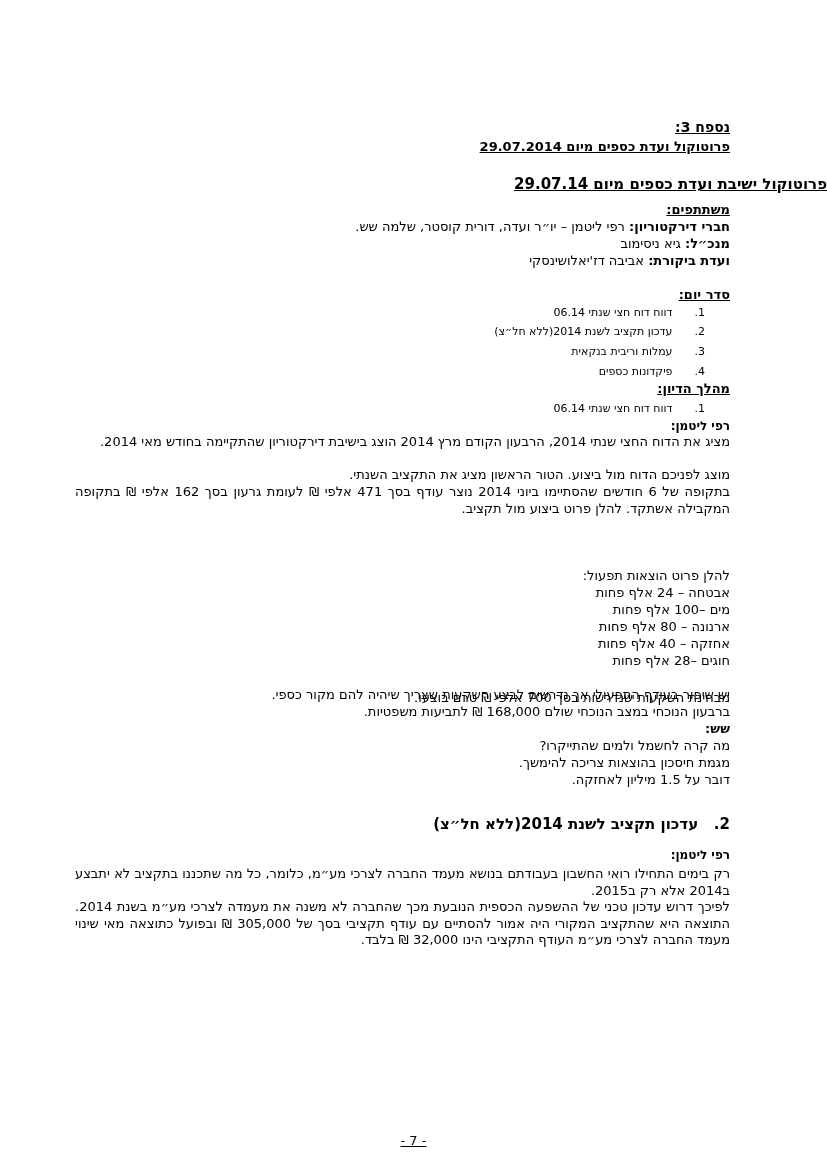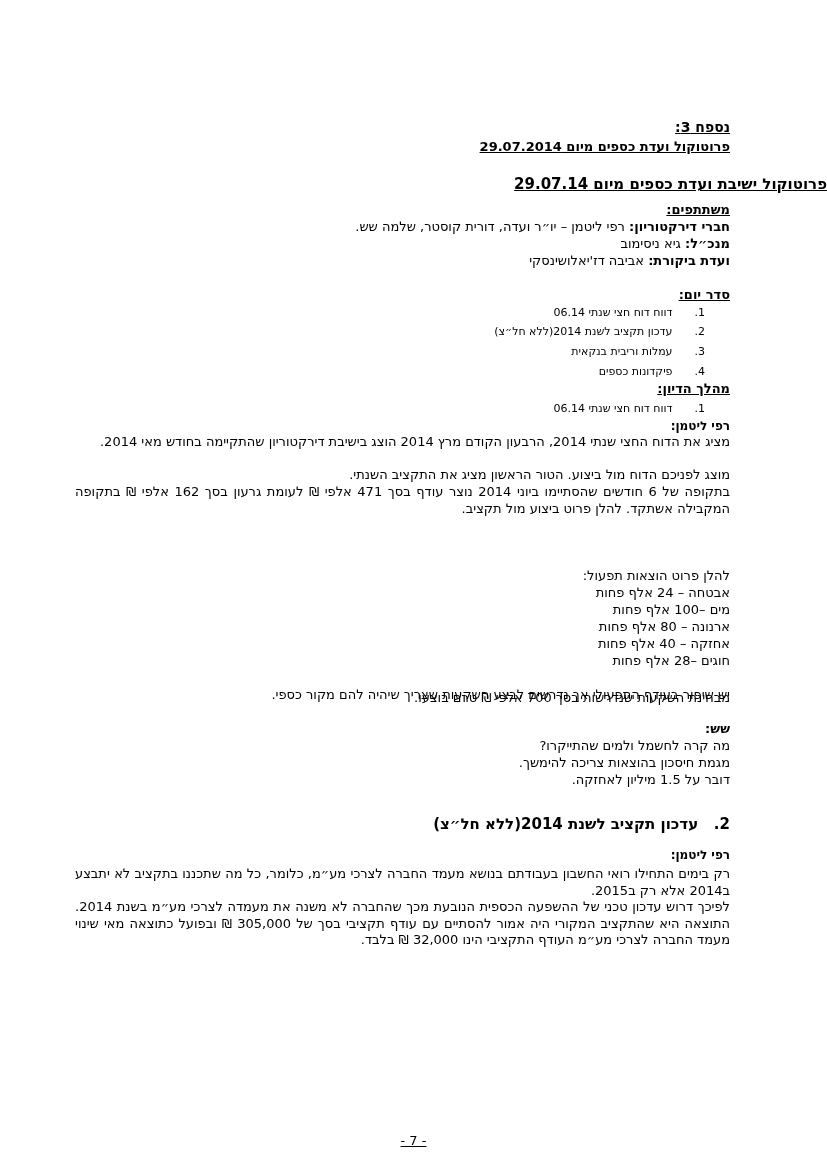--- a/index.html
+++ b/index.html
@@ -47,20 +47,21 @@
 
   <div class="line" style="top:568px;">להלן פרוט הוצאות תפעול:</div>
   <div class="line" style="top:585px;">אבטחה – 24 אלף פחות</div>
   <div class="line" style="top:602px;">מים –100 אלף פחות</div>
   <div class="line" style="top:619px;">ארנונה – 80 אלף פחות</div>
   <div class="line" style="top:636px;">אחזקה – 40 אלף פחות</div>
   <div class="line" style="top:653px;">חוגים –28 אלף פחות</div>
 
   <div class="line" style="top:690px;margin-left:15px;">מבחינת השקעות שנדרשות  בסך 700 אלפי ₪ טרם בוצעו.</div>
   <div class="line" style="top:687px;">יש שיפור בעודף התפעולי אך נדרשים לבצע השקעות שצריך שיהיה להם מקור כספי.</div>
+  <div class="line" style="top:704px;">ברבעון הנוכחי במצב הנוכחי שולם 168,000 ₪ לתביעות משפטיות.</div>
   <div class="line b" style="top:721px;">שש:</div>
   <div class="line" style="top:738px;">מה קרה לחשמל ולמים שהתייקרו?</div>
   <div class="line" style="top:755px;">מגמת חיסכון בהוצאות צריכה להימשך.</div>
   <div class="line" style="top:772px;">דובר על 1.5 מיליון לאחזקה.</div>
 
   <div class="sec-title"><span>2.</span>&nbsp;&nbsp;&nbsp;<span>עדכון תקציב לשנת 2014(ללא חל״צ)</span></div>
   <div class="line b" style="top:847px; font-size:12px;">רפי ליטמן:</div>
   <div class="para" style="top:866px;">רק בימים התחילו רואי החשבון בעבודתם בנושא מעמד החברה לצרכי מע״מ, כלומר,  כל מה שתכננו בתקציב לא יתבצע ב2014 אלא רק ב2015.</div>
   <div class="para" style="top:899px;">לפיכך דרוש עדכון טכני של  ההשפעה הכספית הנובעת מכך שהחברה לא משנה את מעמדה לצרכי מע״מ בשנת 2014. התוצאה היא שהתקציב המקורי היה אמור להסתיים עם עודף תקציבי בסך  של 305,000  ₪ ובפועל כתוצאה מאי שינוי מעמד החברה לצרכי מע״מ העודף התקציבי הינו 32,000 ₪ בלבד.</div>
 

